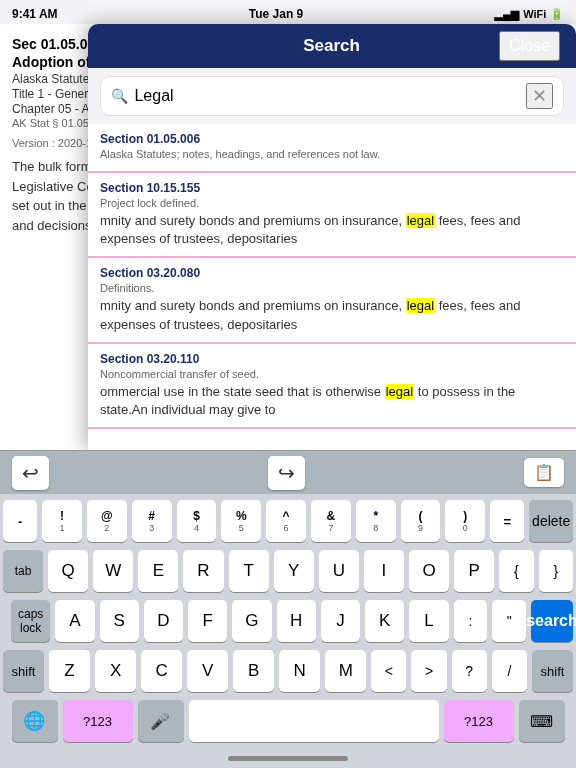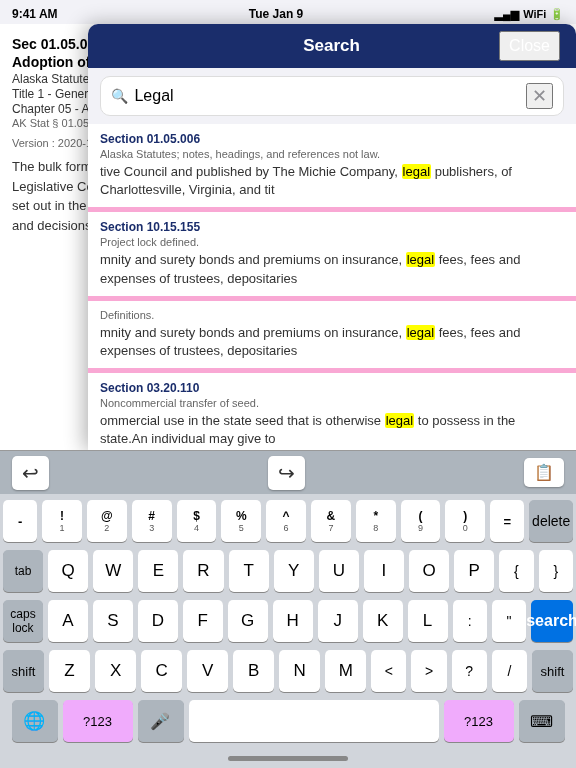--- a/index.html
+++ b/index.html
@@ -135,21 +135,21 @@
     }
 
     
     .results-list {
       flex: 1;
       overflow-y: auto;
       background: #fff;
     }
     .result-item {
       padding: 8px 12px;
-      border-bottom: 5px solid #f9a8d4;
+      border-bottom: 2px solid #f9a8d4;
       cursor: pointer;
     }
     .result-section {
       font-size: 12px;
       font-weight: 600;
       color: #1a2d6b;
       margin-bottom: 2px;
     }
     .result-subsection {
       font-size: 11px;
@@ -258,20 +258,21 @@
       background: #adb5bd;
       font-size: 13px;
       width: 56px;
       height: 42px;
     }
     .key-caps {
       background: #adb5bd;
       font-size: 13px;
       width: 66px;
       height: 42px;
+      margin-left: 8px;
     }
     .key-shift-left {
       background: #adb5bd;
       font-size: 13px;
       width: 80px;
       height: 42px;
     }
     .key-shift-right {
       background: #adb5bd;
       font-size: 13px;
@@ -387,30 +388,30 @@
       <input class="search-input-field" value="Legal" type="text" style="">
       <button class="search-clear-btn">✕</button>
     </div>
   </div>
 
   <div class="results-list">
 
     <div class="result-item">
       <div class="result-section">Section 01.05.006</div>
       <div class="result-subsection">Alaska Statutes; notes, headings, and references not law.</div>
-      <div class="result-text">tive Council and published by The Michie Company, <span class="highlight">legal</span> publishers, of Charlottesville, Virginia, and tit</div>
     </div>
 
     <div class="result-item">
       <div class="result-section">Section 10.15.155</div>
       <div class="result-subsection">Project lock defined.</div>
       <div class="result-text">mnity and surety bonds and premiums on insurance, <span class="highlight">legal</span> fees, fees and expenses of trustees, depositaries</div>
     </div>
 
     <div class="result-item">
+      <div class="result-section">Section 03.20.080</div>
       <div class="result-subsection">Definitions.</div>
       <div class="result-text">mnity and surety bonds and premiums on insurance, <span class="highlight">legal</span> fees, fees and expenses of trustees, depositaries</div>
     </div>
 
     <div class="result-item">
       <div class="result-section">Section 03.20.110</div>
       <div class="result-subsection">Noncommercial transfer of seed.</div>
       <div class="result-text">ommercial use in the state seed that is otherwise <span class="highlight">legal</span> to possess in the state.An individual may give to</div>
     </div>
 

